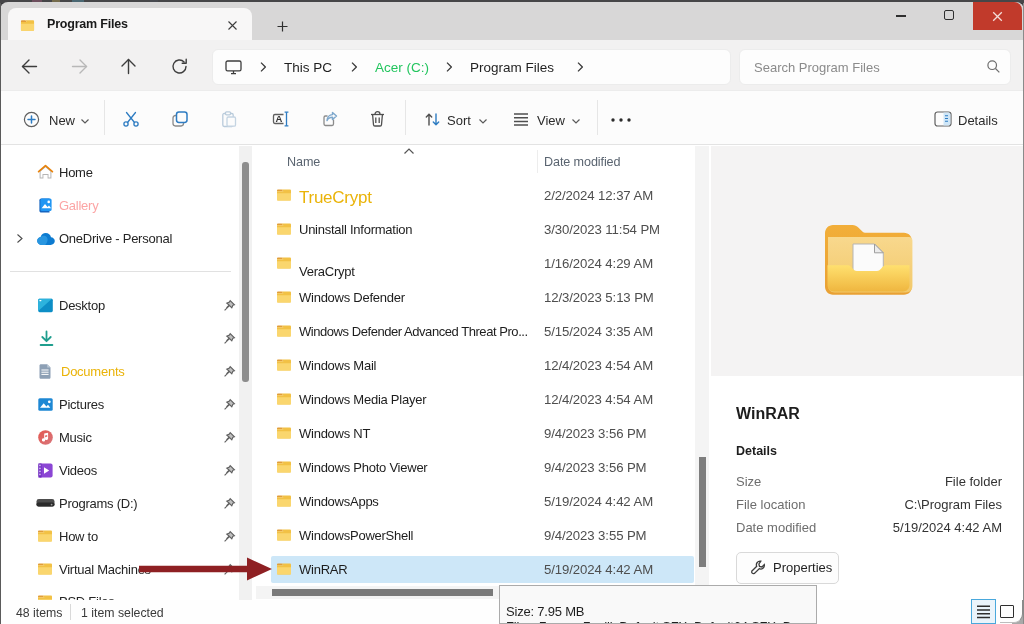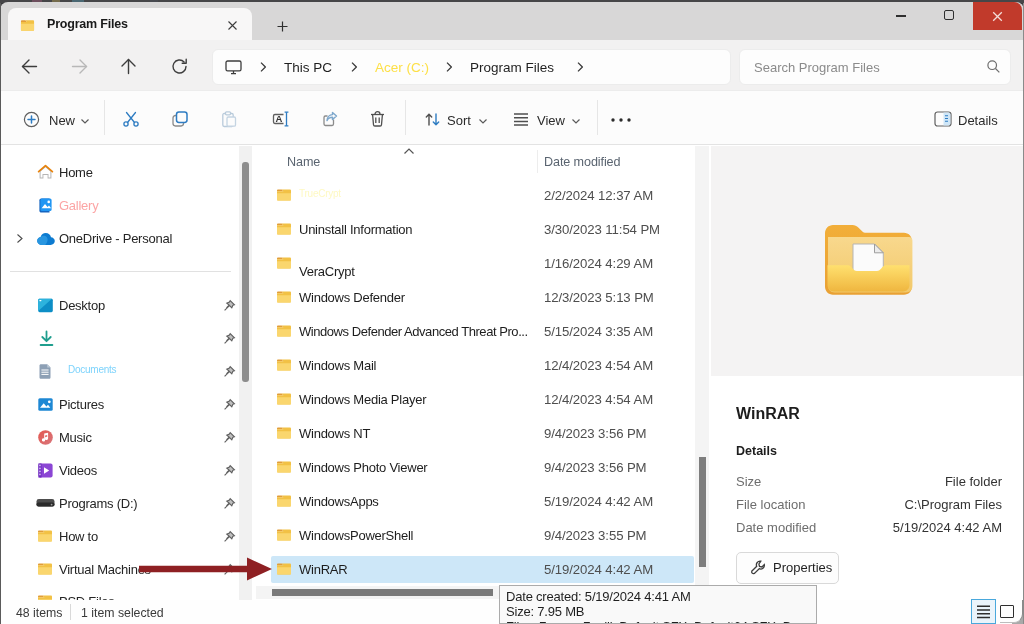--- a/index.html
+++ b/index.html
@@ -66,21 +66,21 @@
       <path d="M7 15.7h5M9.5 13v2.7"></path>
     </g>
   </svg>
 <svg style="position:absolute;left:255px;top:59px" width="16" height="16" viewBox="0 0 16 16">
     <path stroke="#3a3a3a" stroke-width="1.3" fill="none" stroke-linejoin="round" d="M6 3.6l4.4 4.4L6 12.4"></path>
   </svg>
 <span style="position:absolute;left:284px;top:60px;font-size:13.5px;color:#1f1f1f">This PC</span>
 <svg style="position:absolute;left:346px;top:59px" width="16" height="16" viewBox="0 0 16 16">
     <path stroke="#3a3a3a" stroke-width="1.3" fill="none" stroke-linejoin="round" d="M6 3.6l4.4 4.4L6 12.4"></path>
   </svg>
-<span style="position:absolute;left:375px;top:60px;font-size:13.5px;color:#fde047">Acer (C:)</span>
+<span style="position:absolute;left:375px;top:60px;font-size:13.5px;color:#22c55e">Acer (C:)</span>
 <svg style="position:absolute;left:441px;top:59px" width="16" height="16" viewBox="0 0 16 16">
     <path stroke="#3a3a3a" stroke-width="1.3" fill="none" stroke-linejoin="round" d="M6 3.6l4.4 4.4L6 12.4"></path>
   </svg>
 <span style="position:absolute;left:470px;top:60px;font-size:13.5px;color:#1f1f1f">Program Files</span>
 <svg style="position:absolute;left:572px;top:59px" width="16" height="16" viewBox="0 0 16 16">
     <path stroke="#3a3a3a" stroke-width="1.3" fill="none" stroke-linejoin="round" d="M6 3.6l4.4 4.4L6 12.4"></path>
   </svg>
 <div style="position:absolute;left:739px;top:49px;width:272px;height:36px;background:#fdfdfd;border:1px solid #ececec;border-radius:6px"></div>
 <span style="position:absolute;left:754px;top:60px;font-size:13px;color:#8b8b8b">Search Program Files</span>
 <svg style="position:absolute;left:986px;top:59px" width="15" height="15" viewBox="0 0 15 15">
@@ -225,21 +225,21 @@
       <path d="M3.9 9.1l-2.3 2.3" fill="none"></path>
     </g>
   </svg>
 <svg style="position:absolute;left:38px;top:363px" width="14" height="17" viewBox="0 0 14 17">
     <path fill="#8da0b5" d="M1.5 2.6c0-.7.6-1.3 1.3-1.3h6.4l3.3 3.3v9.8c0 .7-.6 1.3-1.3 1.3H2.8c-.7 0-1.3-.6-1.3-1.3z"></path>
     <path fill="#b9c7d6" d="M9.2 1.3l3.3 3.3H9.2z"></path>
     <g stroke="#fff" stroke-width="1">
       <path d="M3.4 7h7.2M3.4 9.2h7.2M3.4 11.4h7.2"></path>
     </g>
   </svg>
-<span style="position:absolute;left:68px;top:364px;font-size:10px;letter-spacing:-0.25px;color:#7dd3fc;white-space:nowrap">Documents</span>
+<span style="position:absolute;left:61px;top:364px;font-size:13px;letter-spacing:-0.25px;color:#eab308;white-space:nowrap">Documents</span>
 <svg style="position:absolute;left:223px;top:365px" width="13" height="13" viewBox="0 0 13 13">
     <g stroke="#5f5f5f" stroke-width="1.1" fill="#8a8a8a" fill-opacity="0.55">
       <path d="M7.2 1.6l4.2 4.2-1.5.4-1.1 2.6-2.3-2.3-2.3 2.3-.4-.4 2.3-2.3L3.8 4.2l2.6-1.1z"></path>
       <path d="M3.9 9.1l-2.3 2.3" fill="none"></path>
     </g>
   </svg>
 <svg style="position:absolute;left:37px;top:396px" width="17" height="17" viewBox="0 0 17 17">
     <rect x="1.3" y="2.2" width="14.4" height="12.6" rx="1.5" fill="#1e88d4"></rect>
     <path fill="#fff" d="M3 11.8l3.7-4.6 2.7 3.2 1.6-1.6 2.3 3z"></path>
     <circle cx="12.3" cy="5.8" r="1.4" fill="#fff"></circle>
@@ -335,21 +335,21 @@
   </svg>
 <span style="position:absolute;left:287px;top:155px;font-size:12.6px;letter-spacing:-0.1px;color:#5a6470">Name</span>
 <span style="position:absolute;left:544px;top:155px;font-size:12.6px;letter-spacing:-0.1px;color:#5a6470">Date modified</span>
 <div style="position:absolute;left:537px;top:150px;width:1px;height:23px;background:#ededed"></div>
 <div style="position:absolute;left:271px;top:556px;width:423px;height:27px;background:#cde7f8;border-radius:2px"></div>
 <svg style="position:absolute;left:276px;top:187px;" width="16" height="16" viewBox="0 0 16 16">
     <path fill="#e19d38" d="M1 3.6c0-.6.5-1.1 1.1-1.1h3.6l1.7 1.7H1z"></path>
     <path fill="#f2c145" d="M1 4.2h6.4L5.7 2.5h8.2c.6 0 1.1.5 1.1 1.1v8.8c0 .6-.5 1.1-1.1 1.1H2.1c-.6 0-1.1-.5-1.1-1.1z"></path>
     <path fill="#fad66e" d="M1 6.2h14v6.2c0 .6-.5 1.1-1.1 1.1H2.1c-.6 0-1.1-.5-1.1-1.1z"></path>
   </svg>
-<span style="position:absolute;left:299px;top:188px;font-size:10px;letter-spacing:-0.25px;color:#fef9c3;white-space:nowrap">TrueCrypt</span>
+<span style="position:absolute;left:299px;top:188px;font-size:17px;letter-spacing:-0.25px;color:#eab308;white-space:nowrap">TrueCrypt</span>
 <span style="position:absolute;left:544px;top:188px;font-size:13.2px;letter-spacing:-0.1px;color:#4e4e4e;white-space:nowrap">2/2/2024 12:37 AM</span>
 <svg style="position:absolute;left:276px;top:221px;" width="16" height="16" viewBox="0 0 16 16">
     <path fill="#e19d38" d="M1 3.6c0-.6.5-1.1 1.1-1.1h3.6l1.7 1.7H1z"></path>
     <path fill="#f2c145" d="M1 4.2h6.4L5.7 2.5h8.2c.6 0 1.1.5 1.1 1.1v8.8c0 .6-.5 1.1-1.1 1.1H2.1c-.6 0-1.1-.5-1.1-1.1z"></path>
     <path fill="#fad66e" d="M1 6.2h14v6.2c0 .6-.5 1.1-1.1 1.1H2.1c-.6 0-1.1-.5-1.1-1.1z"></path>
   </svg>
 <span style="position:absolute;left:299px;top:222px;font-size:13px;letter-spacing:-0.25px;color:#1d1d1d;white-space:nowrap">Uninstall Information</span>
 <span style="position:absolute;left:544px;top:222px;font-size:13.2px;letter-spacing:-0.1px;color:#4e4e4e;white-space:nowrap">3/30/2023 11:54 PM</span>
 <svg style="position:absolute;left:276px;top:255px;" width="16" height="16" viewBox="0 0 16 16">
     <path fill="#e19d38" d="M1 3.6c0-.6.5-1.1 1.1-1.1h3.6l1.7 1.7H1z"></path>
@@ -466,21 +466,20 @@
 <div style="position:absolute;left:70px;top:604px;width:1px;height:16px;background:#d9d9d9"></div>
 <span style="position:absolute;left:81px;top:606px;font-size:12.3px;color:#3a3a3a">1 item selected</span>
 <div style="position:absolute;left:971px;top:599px;width:25px;height:25px;border:1px solid #49a8dc;background:#eaf4fb"></div>
 <svg style="position:absolute;left:976px;top:604px" width="15" height="15" viewBox="0 0 15 15">
     <g stroke="#2e2e2e" stroke-width="1.5">
       <path d="M1 2.2h13M1 6h13M1 9.8h13M1 13.6h13"></path>
     </g>
   </svg>
 <div style="position:absolute;left:1000px;top:605px;width:14px;height:13px;border:1.6px solid #2e2e2e;border-radius:1px"></div>
 <div style="position:absolute;left:499px;top:585px;width:318px;height:39px;background:#f9f9f9;border:1px solid #ababab;z-index:30;overflow:hidden">
-<span style="position:absolute;left:6px;top:3px;font-size:13px;letter-spacing:-0.2px;color:#1f1f1f;white-space:nowrap">Date created: 5/19/2024 4:41 AM</span>
 <span style="position:absolute;left:6px;top:18px;font-size:13px;letter-spacing:-0.2px;color:#1f1f1f;white-space:nowrap">Size: 7.95 MB</span>
 <span style="position:absolute;left:6px;top:33px;font-size:13px;letter-spacing:-0.2px;color:#1f1f1f;white-space:nowrap">Files: 7z.exe, 7z.dll, Default.SFX, Default64.SFX, Descriptio</span>
 </div>
 <svg style="position:absolute;left:139px;top:554px;z-index:25" width="133" height="30" viewBox="0 0 133 30">
     <path fill="#8e2023" d="M0 11.8h108V3.5L133 15l-25 11.5v-8.3H0z"></path>
   </svg>
 <div style="position:absolute;left:1012px;top:612px;width:12px;height:12px;background:#a9a9a9"></div>
 <div style="position:absolute;left:1000px;top:600px;width:23px;height:23px;background:#fefefe;border-right:1px solid #8a8a8a;border-bottom:1px solid #bdbdbd;border-radius:0 0 9px 0"></div>
 <div style="position:absolute;left:1000px;top:600px;width:14px;height:13px;border:1.6px solid #2e2e2e;border-radius:1px;margin-left:0px;margin-top:5px"></div>
 <div style="position:absolute;left:0;top:3px;width:1px;height:621px;background:#5a5a5a"></div>

